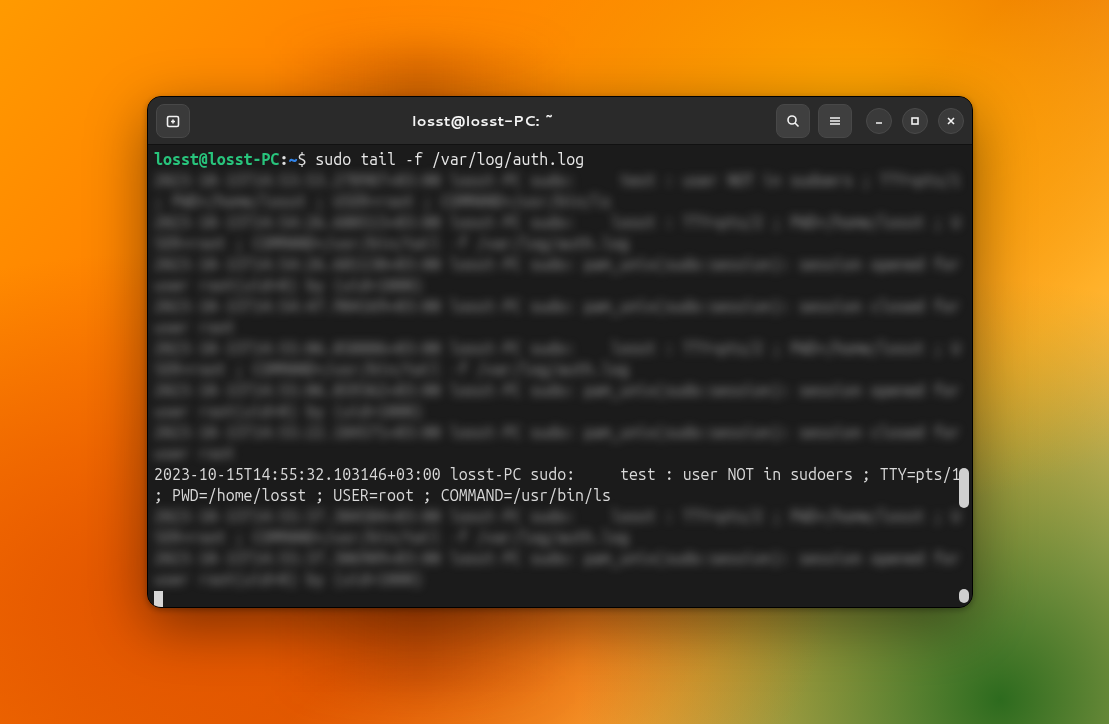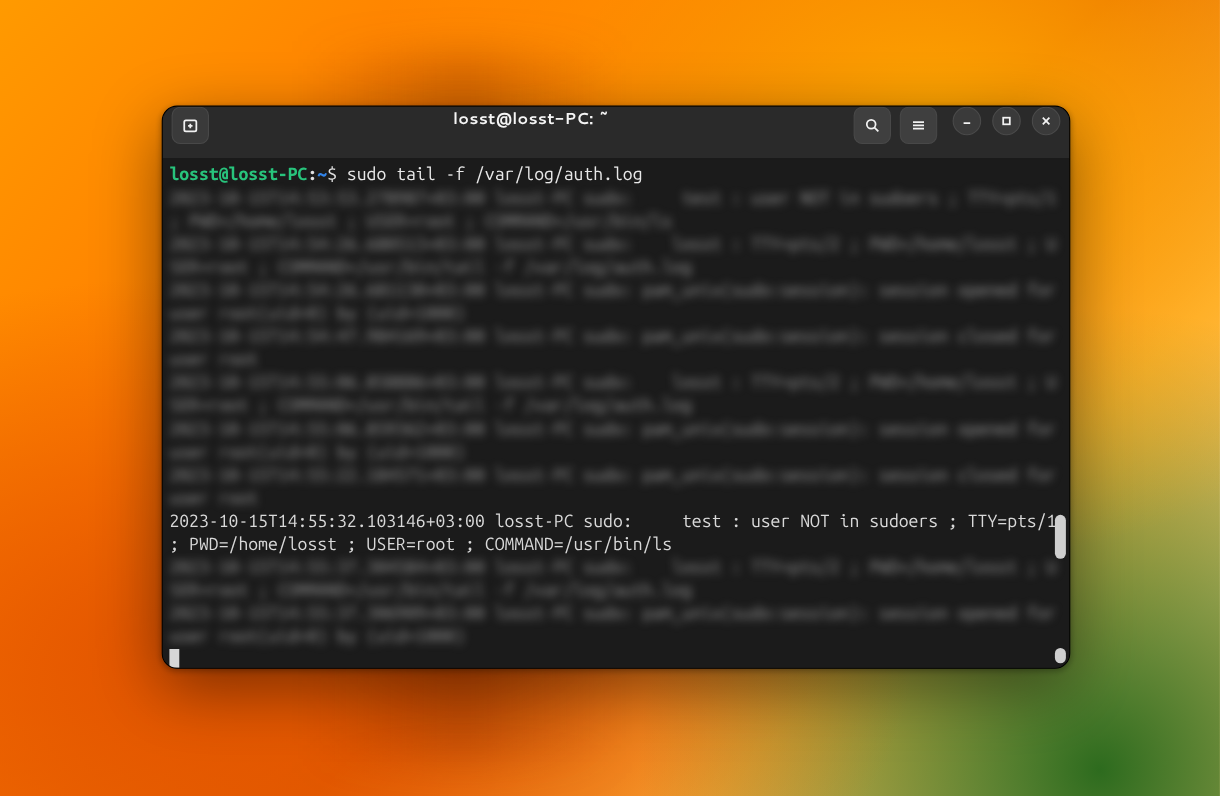--- a/index.html
+++ b/index.html
@@ -26,21 +26,21 @@
     border-radius: 14px;
     box-shadow: 0 18px 60px rgba(0,0,0,.45), 0 2px 6px rgba(0,0,0,.3);
     overflow: hidden;
     display: flex; flex-direction: column;
     border:1px solid #000;
   }
 
   .titlebar {
     height: 48px;
     background: #2a2a2a;
-    display: flex; 
+    display: flex; align-items: center;
     padding: 0 8px;
     gap: 8px;
     border-bottom:1px solid #111;
   }
   .square-btn {
     width: 34px; height: 34px;
     border-radius: 8px;
     background: #3a3a3a;
     display:flex; align-items:center; justify-content:center;
     cursor:pointer;

